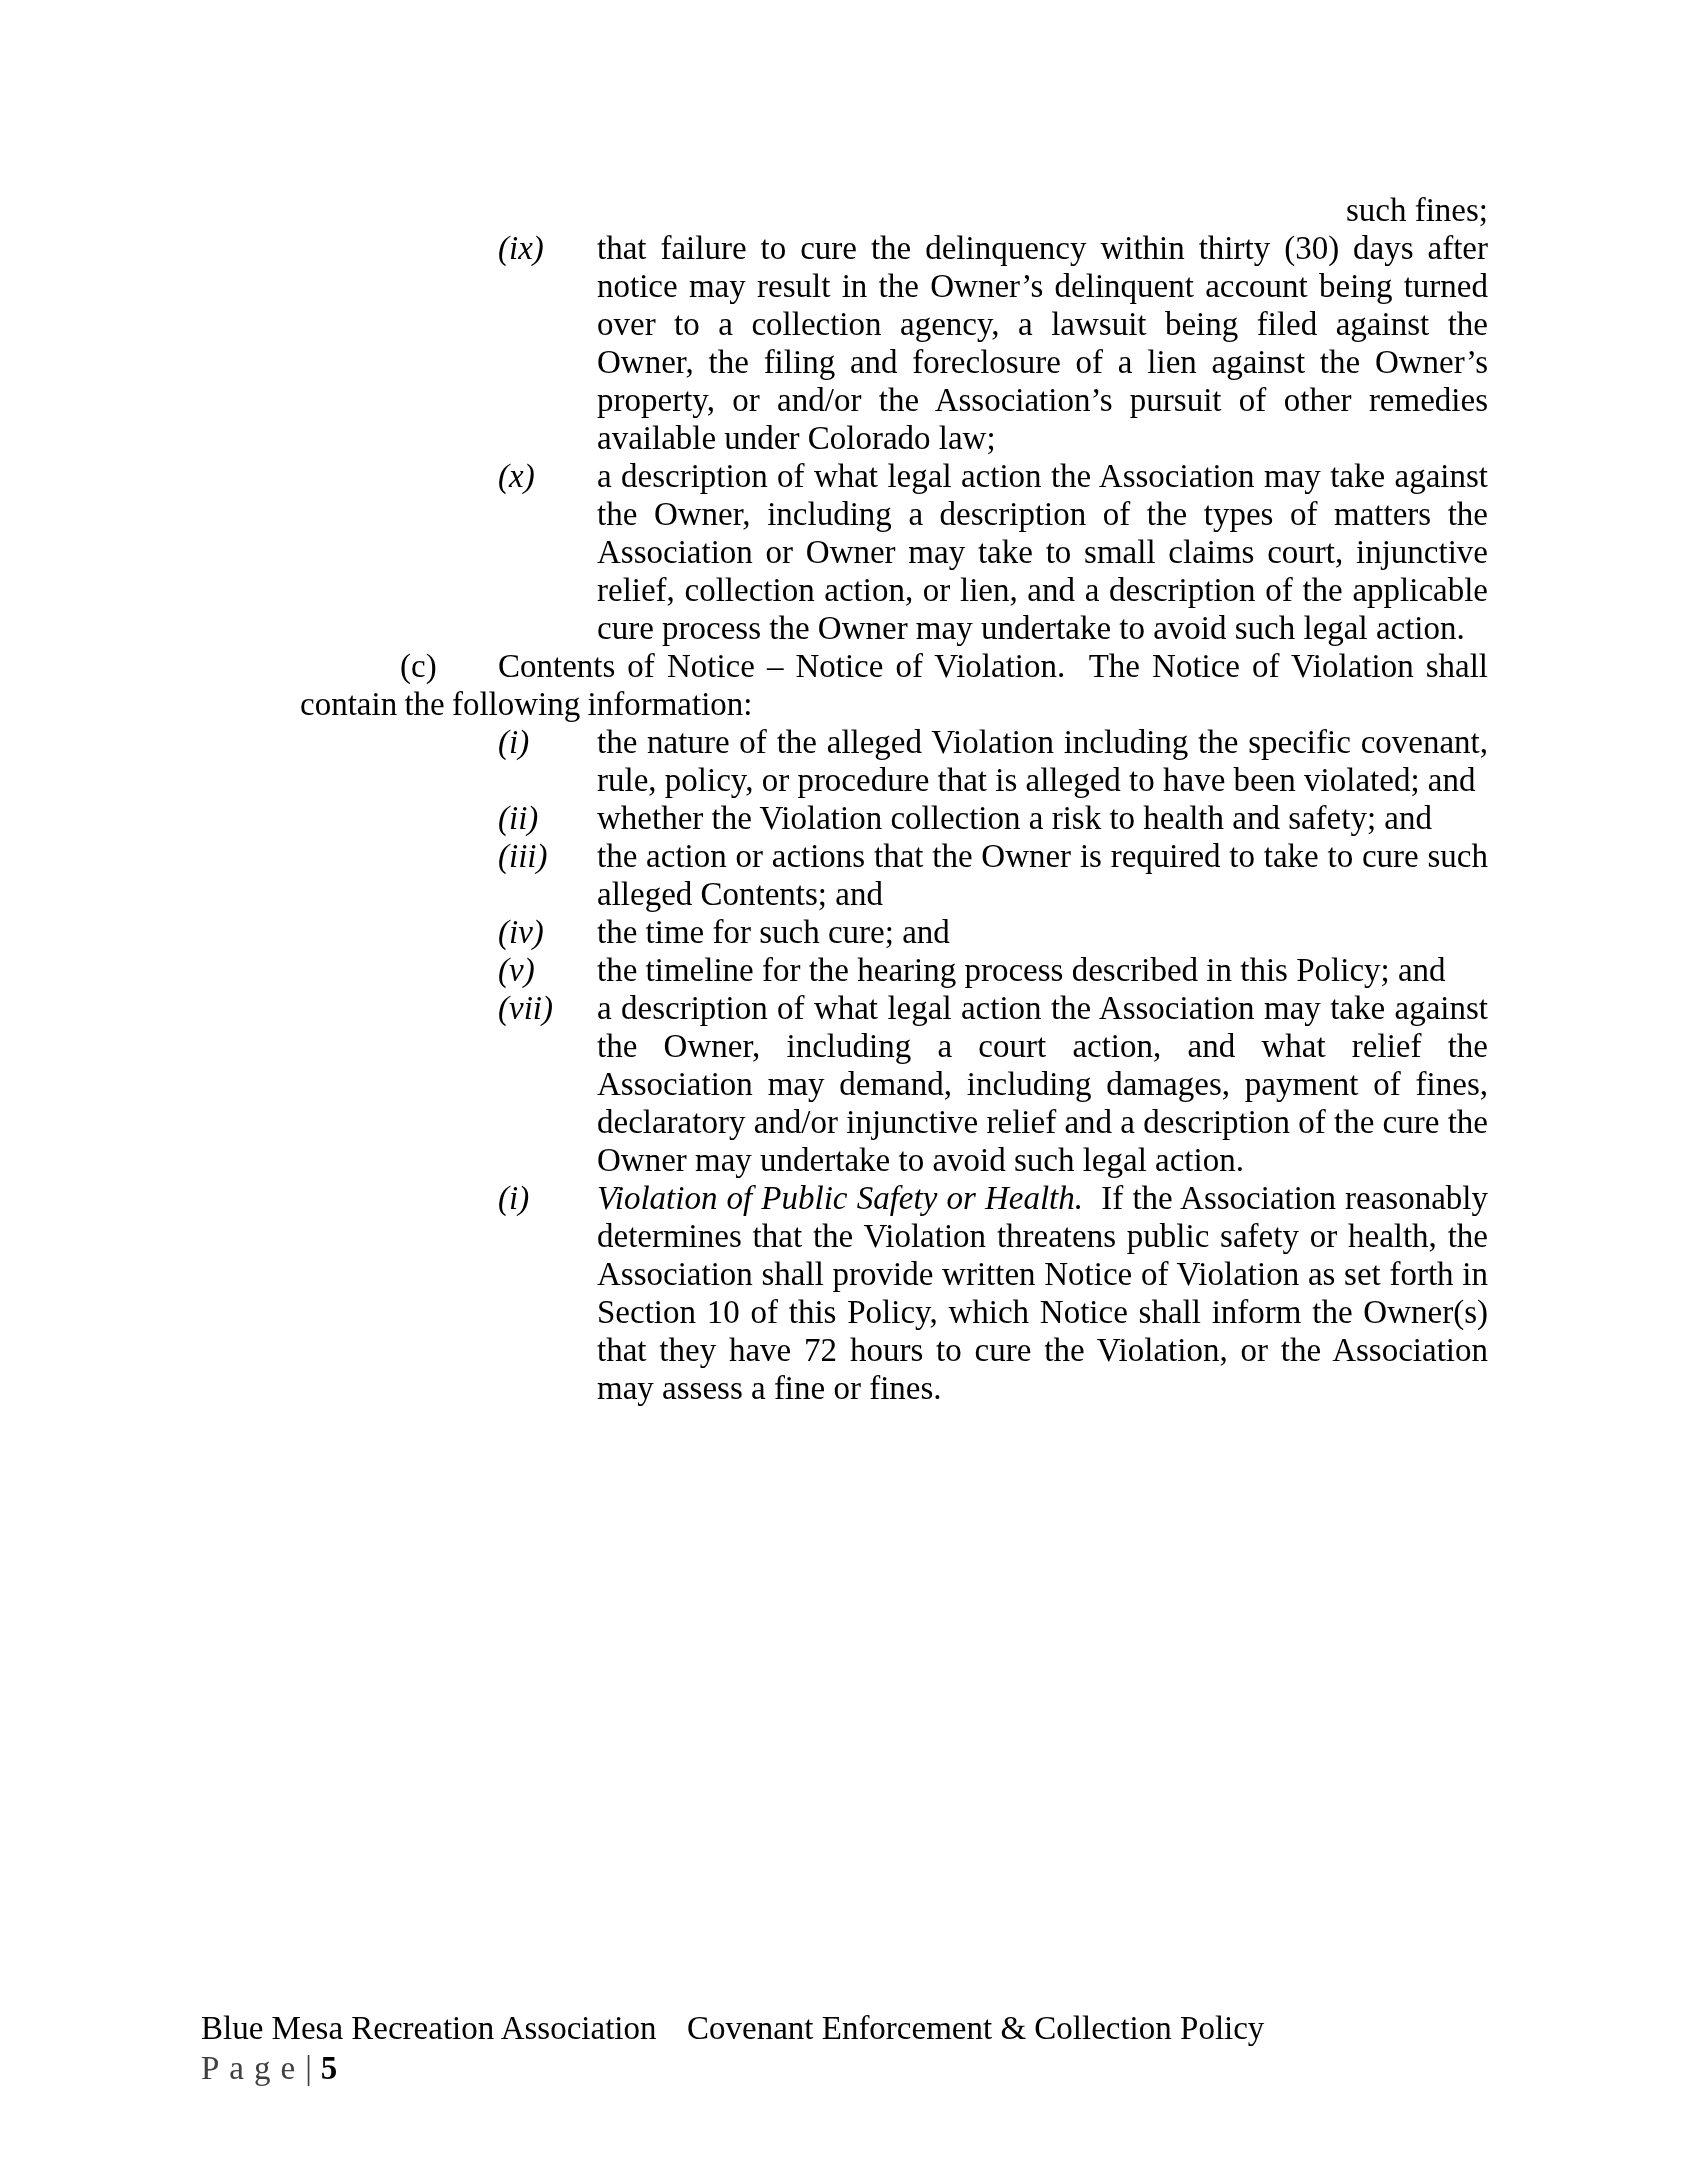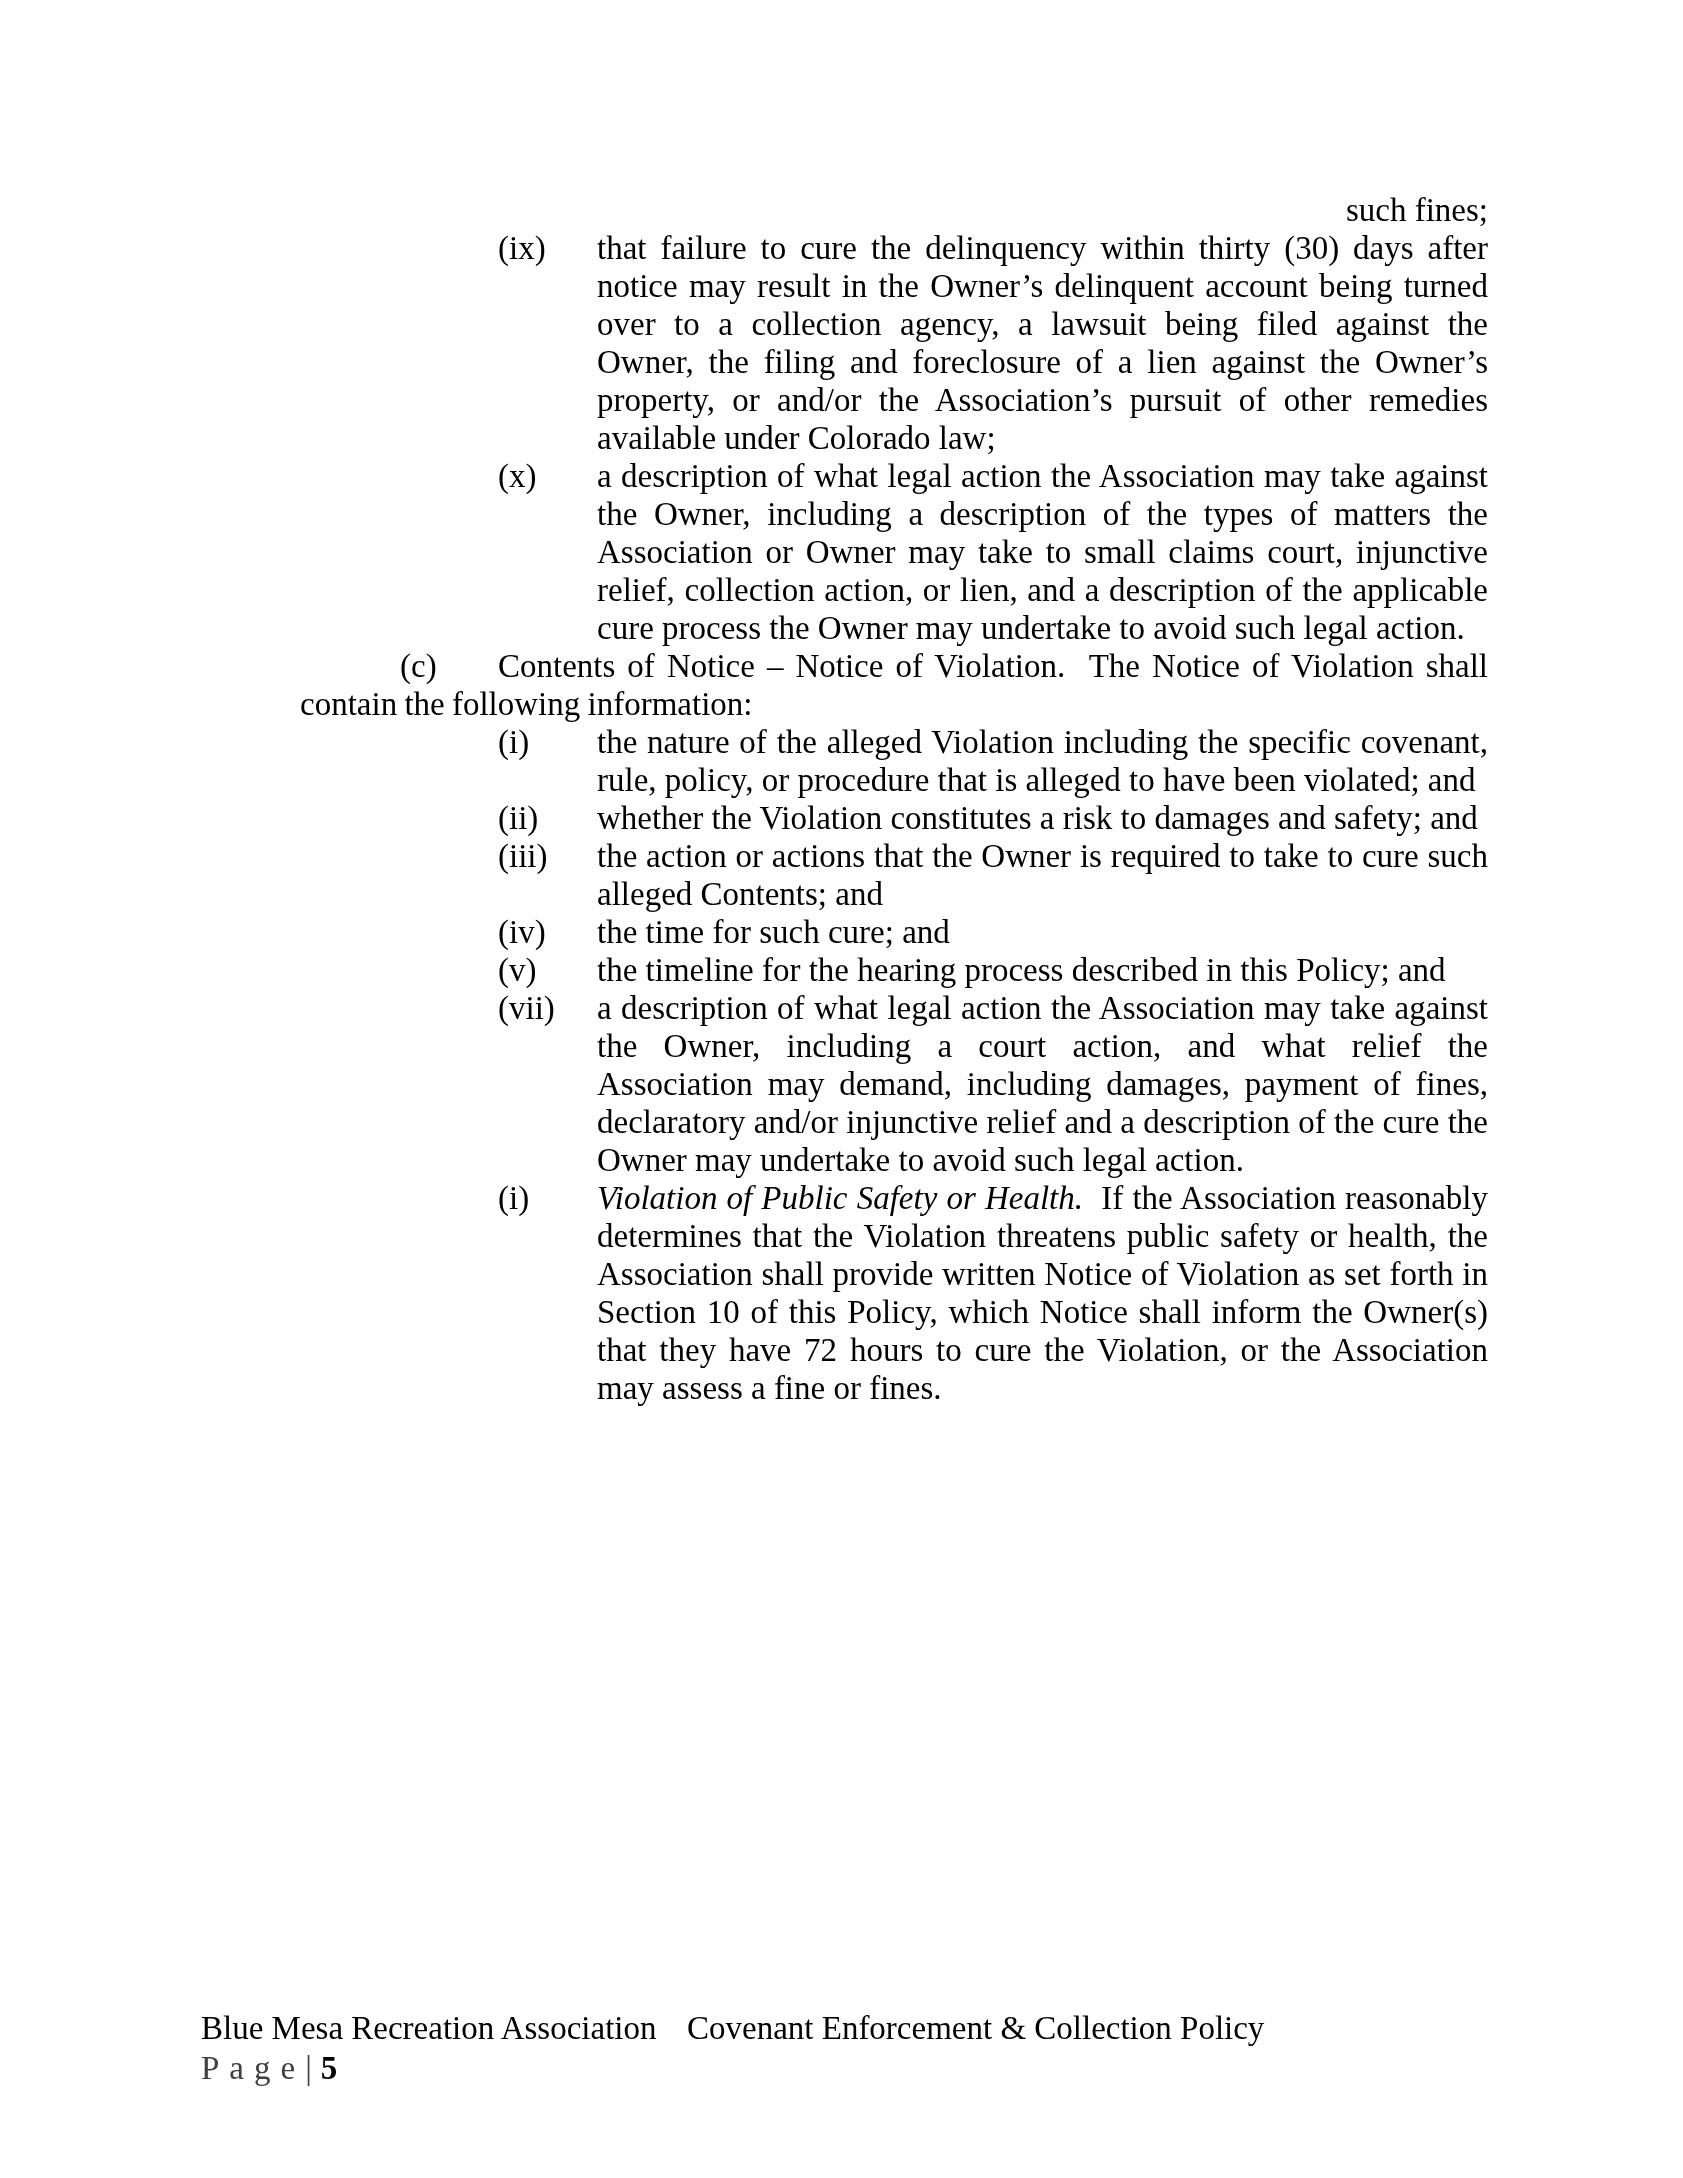--- a/index.html
+++ b/index.html
@@ -33,20 +33,21 @@
   
   .li {
     position: relative;
     padding-left: 297px;
     text-align: justify;
   }
   .li > .num {
     position: absolute;
     left: 198px;
     top: 0;
+    font-style: italic;
   }
 
   
   .section {
     text-indent: 100px;
     text-align: justify;
     word-spacing: -1px;
   }
   .section .sec-num {
     display: inline-block;
@@ -99,21 +100,21 @@
     <p class="cont"><span>such fines;</span></p>
 
     <p class="li"><span class="num">(ix)</span><span>that failure to cure the delinquency within thirty (30) days after notice may result in the Owner’s delinquent account being turned over to a collection agency, a lawsuit being filed against the Owner, the filing and foreclosure of a lien against the Owner’s property, or and/or the Association’s pursuit of other remedies available under Colorado law;</span></p>
 
     <p class="li"><span class="num">(x)</span><span>a description of what legal action the Association may take against the Owner, including a description of the types of matters the Association or Owner may take to small claims court, injunctive relief, collection action, or lien, and a description of the applicable cure process the Owner may undertake to avoid such legal action.</span></p>
 
     <p class="section"><span class="sec-num">(c)</span><span class="u">Contents of Notice – Notice of Violation</span><span>.&nbsp; The Notice of Violation shall contain the following information:</span></p>
 
     <p class="li"><span class="num">(i)</span><span>the nature of the alleged Violation including the specific covenant, rule, policy, or procedure that is alleged to have been violated; and</span></p>
 
-    <p class="li"><span class="num">(ii)</span><span>whether the Violation constitutes a risk to damages and safety; and</span></p>
+    <p class="li"><span class="num">(ii)</span><span>whether the Violation collection a risk to health and safety; and</span></p>
 
     <p class="li"><span class="num">(iii)</span><span>the action or actions that the Owner is required to take to cure such alleged Contents; and</span></p>
 
     <p class="li"><span class="num">(iv)</span><span>the time for such cure; and</span></p>
 
     <p class="li"><span class="num">(v)</span><span>the timeline for the hearing process described in this Policy; and</span></p>
 
 
     <p class="li"><span class="num">(vii)</span><span>a description of what legal action the Association may take against the Owner, including a court action, and what relief the Association may demand, including damages, payment of fines, declaratory and/or injunctive relief and a description of the cure the Owner may undertake to avoid such legal action.</span></p>
 

